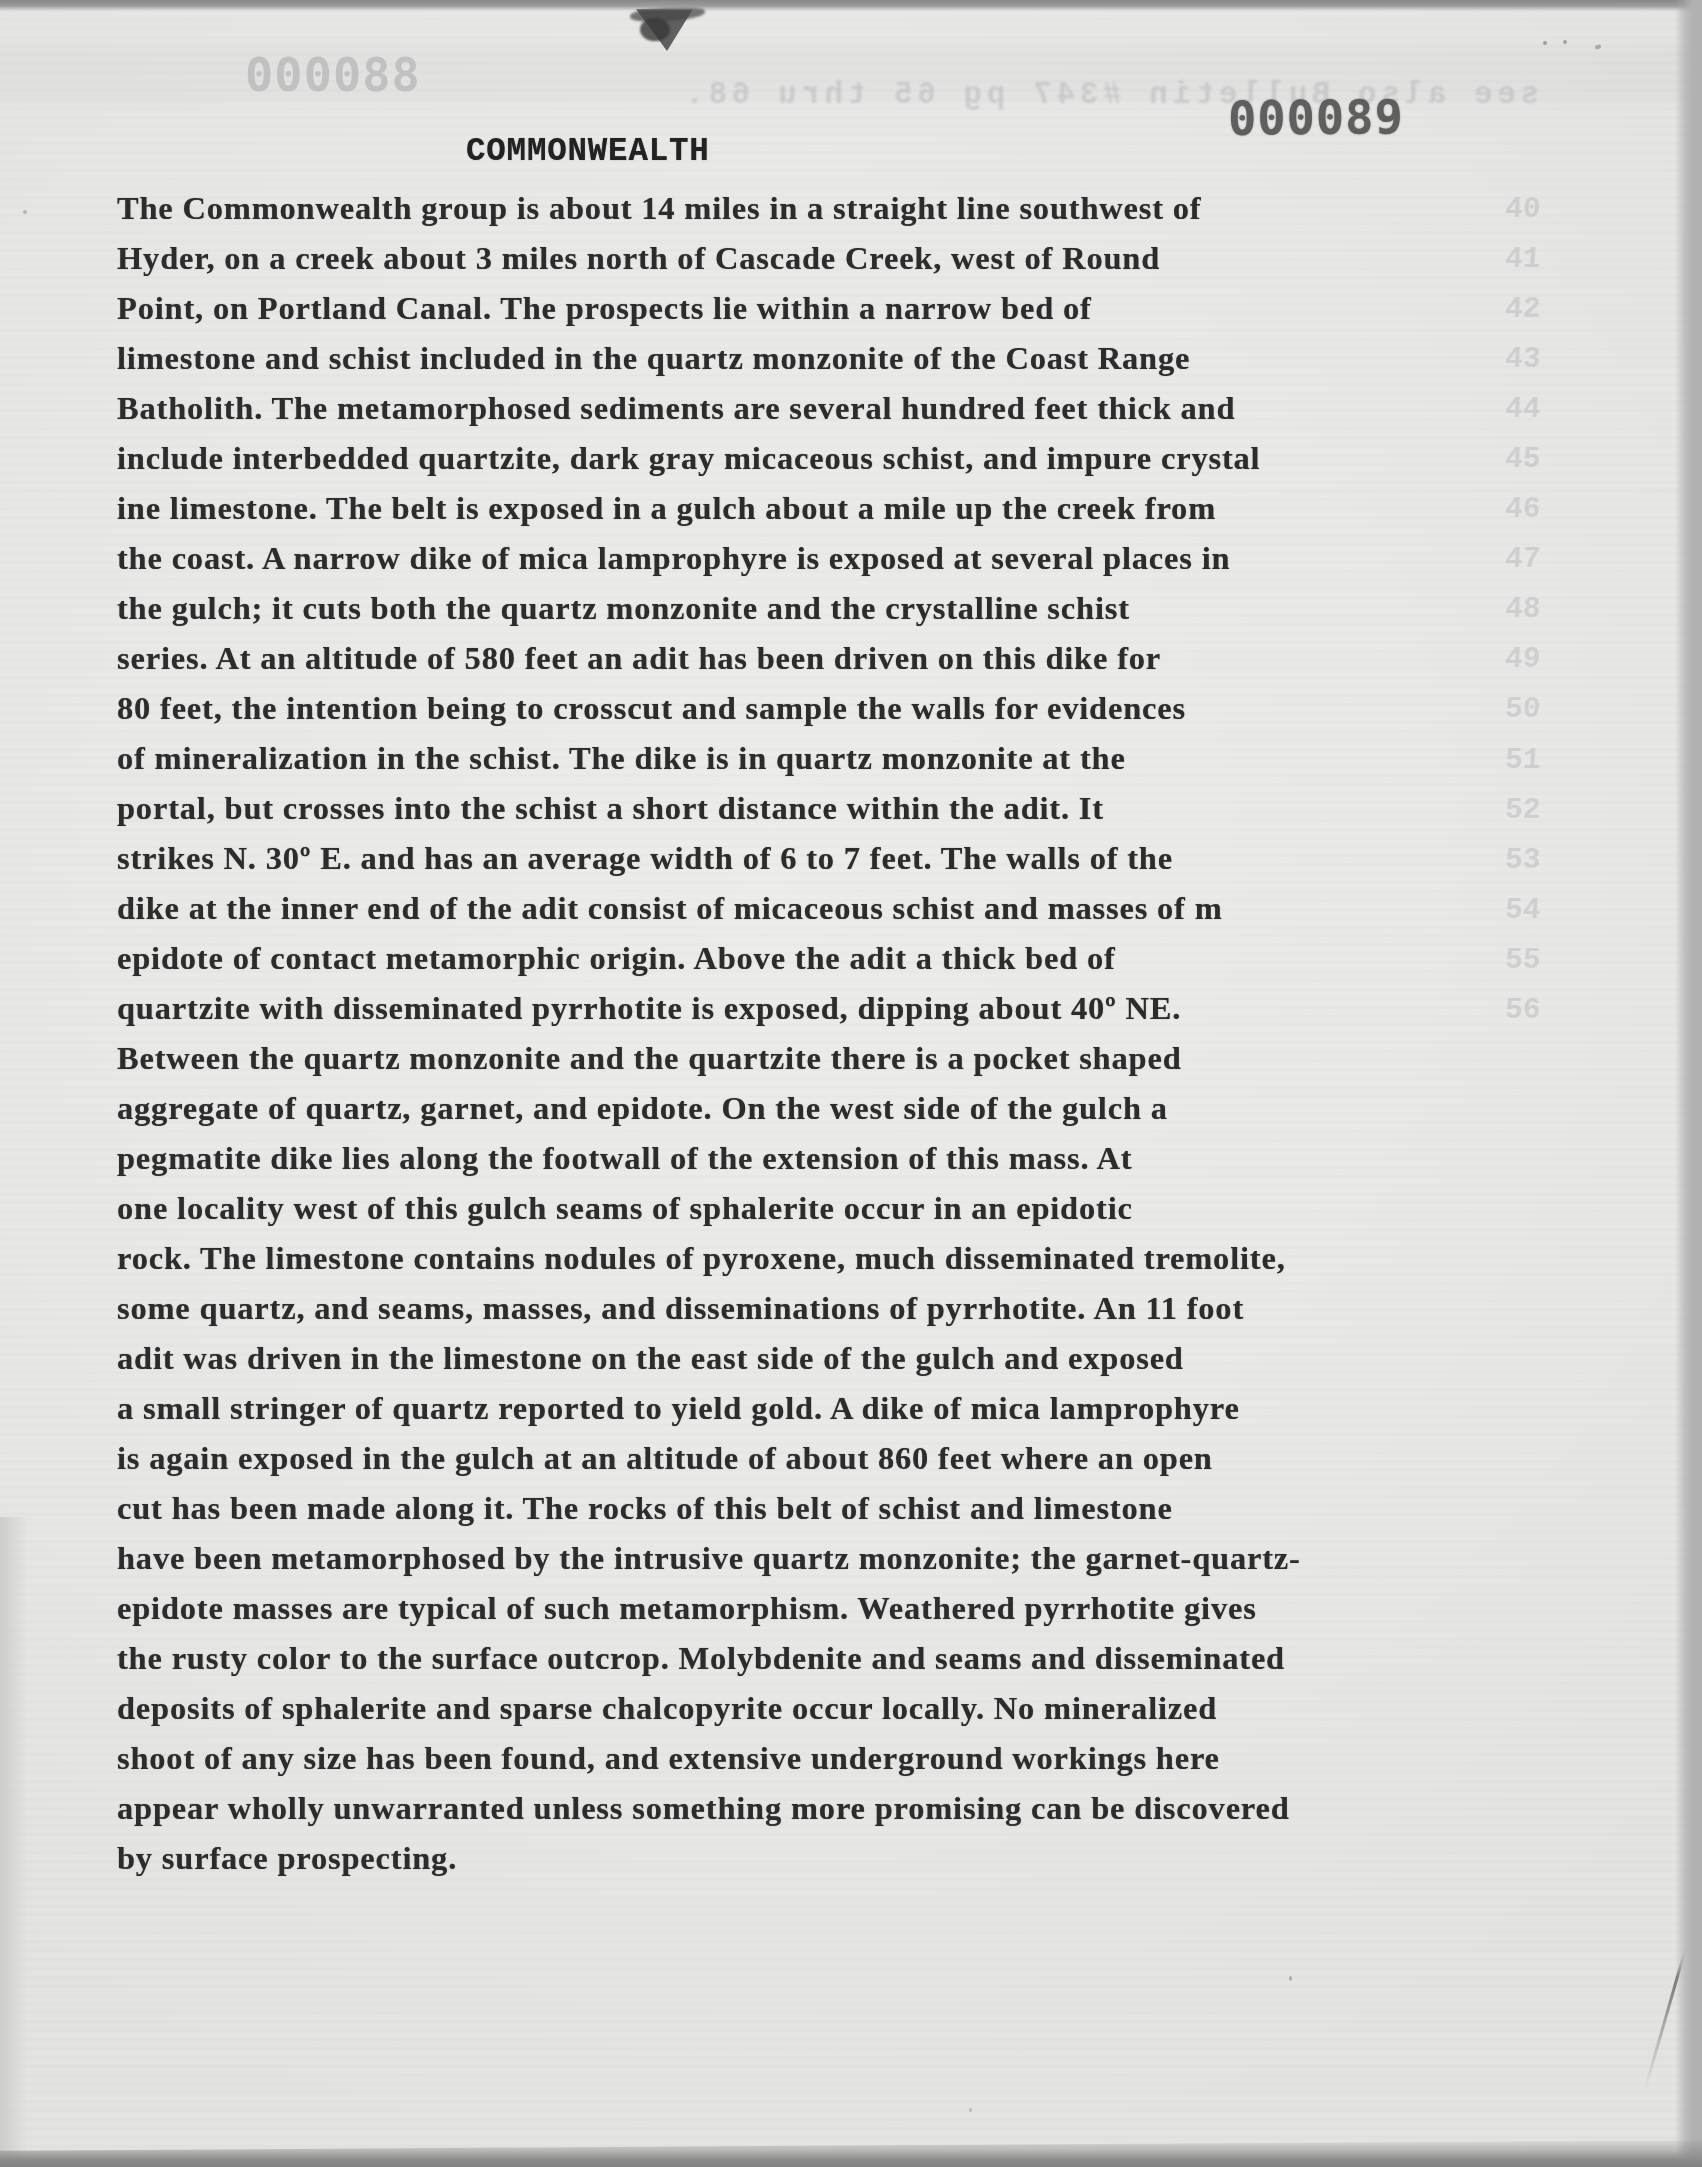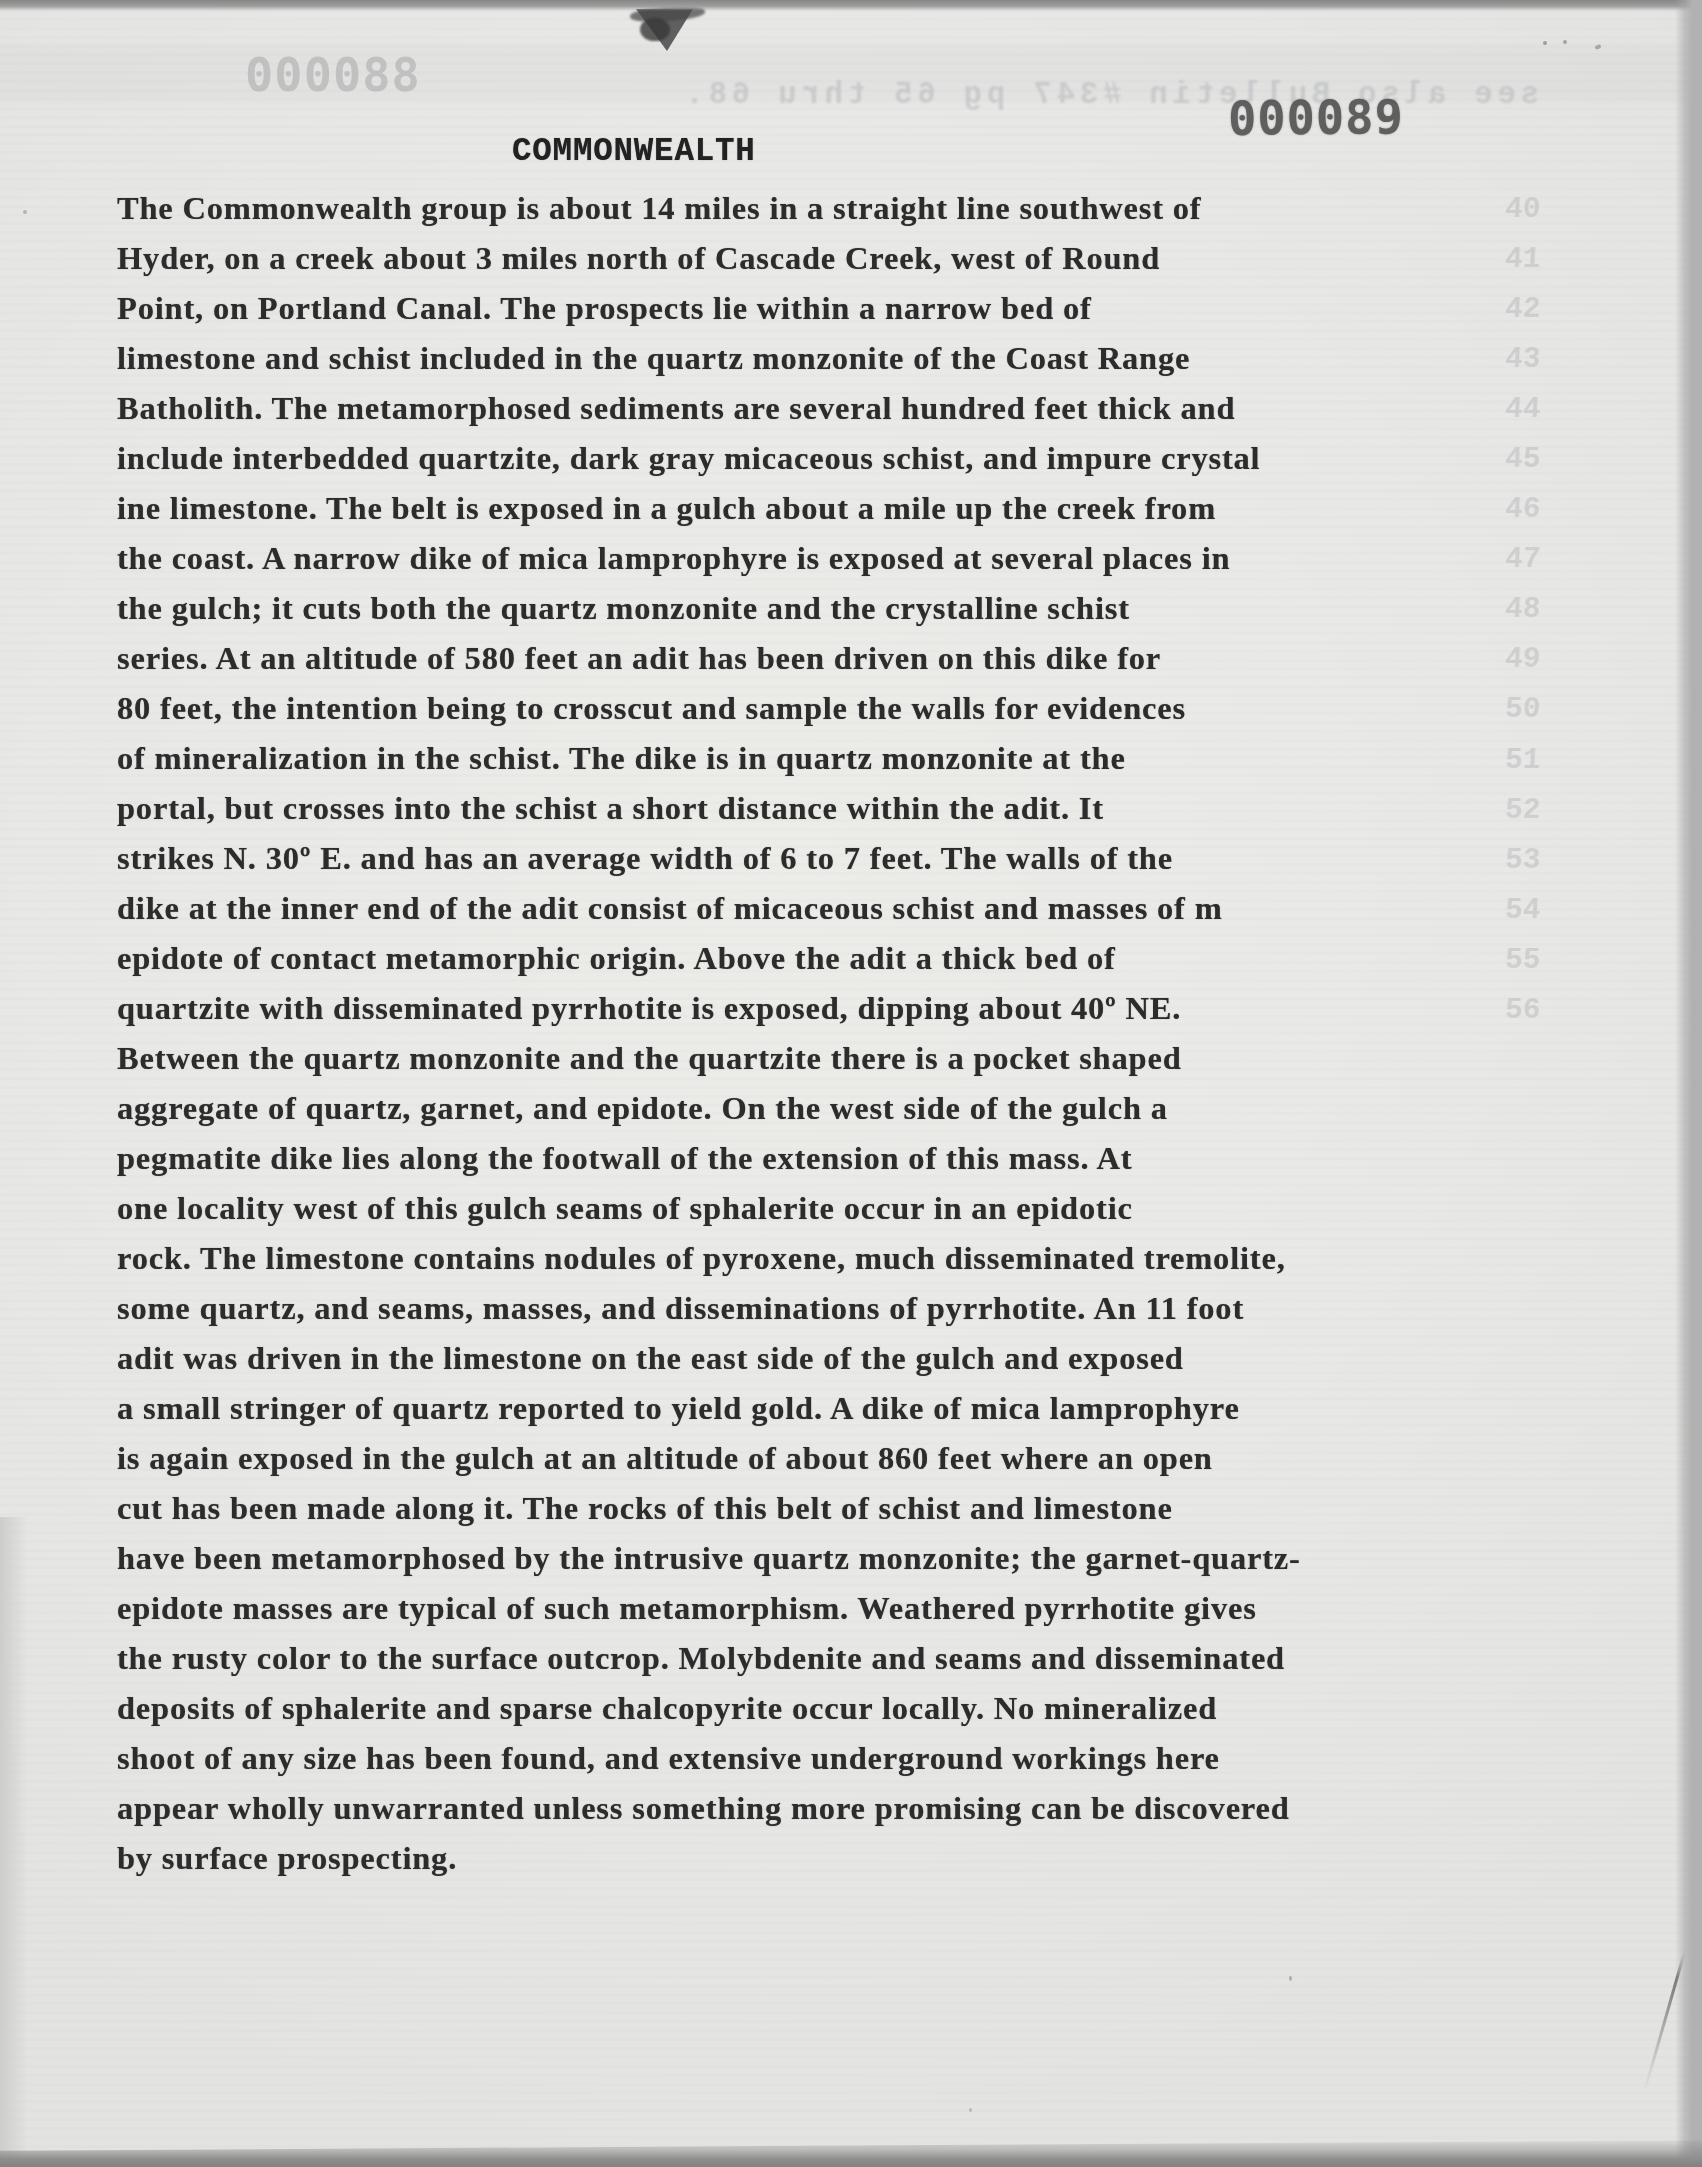--- a/index.html
+++ b/index.html
@@ -33,21 +33,21 @@
     background: linear-gradient(to bottom, rgba(130,130,130,0) 0%, rgba(120,120,120,0.35) 40%, #8d8d8d 75%, #828282 100%);
     clip-path: polygon(0 45%, 100% 10%, 100% 100%, 0 100%);
   }
   .edge-left {
     position: absolute; left: 0; top: 1517px; width: 27.6px; height: 650px;
     background: linear-gradient(to right, #cdcdcb 0%, rgba(205,205,203,0.45) 55%, rgba(205,205,203,0) 100%);
   }
 
   
   .heading {
-    position: absolute; left: 512px; top: 132px;
+    position: absolute; left: 466px; top: 132px;
     font: bold 32.5px/39px "Liberation Mono", monospace;
     letter-spacing: 0.8px;
     color: #222;
     text-shadow: 0 0 1px rgba(34,34,34,0.6);
     white-space: pre;
   }
   .body-text {
     position: absolute; left: 117px; top: 183px;
     width: 1568px; height: 1704px;
     overflow: hidden;

